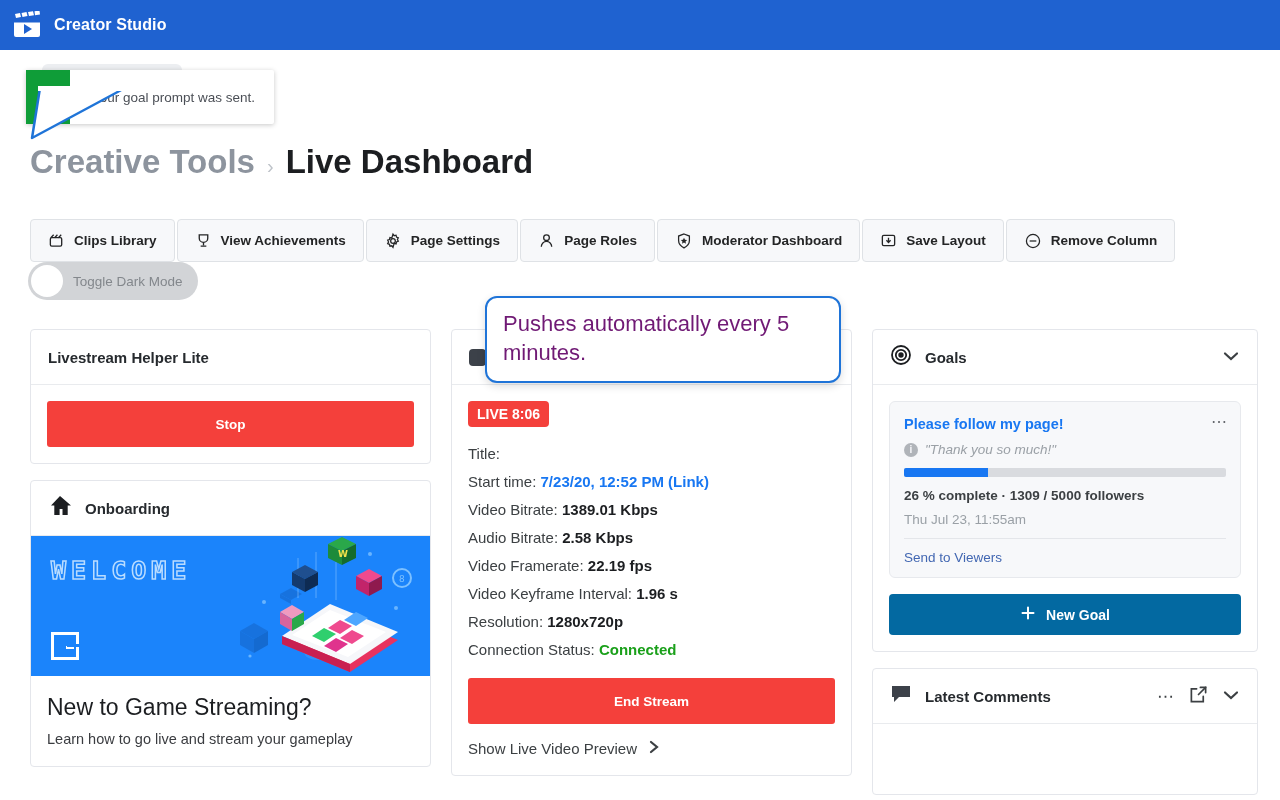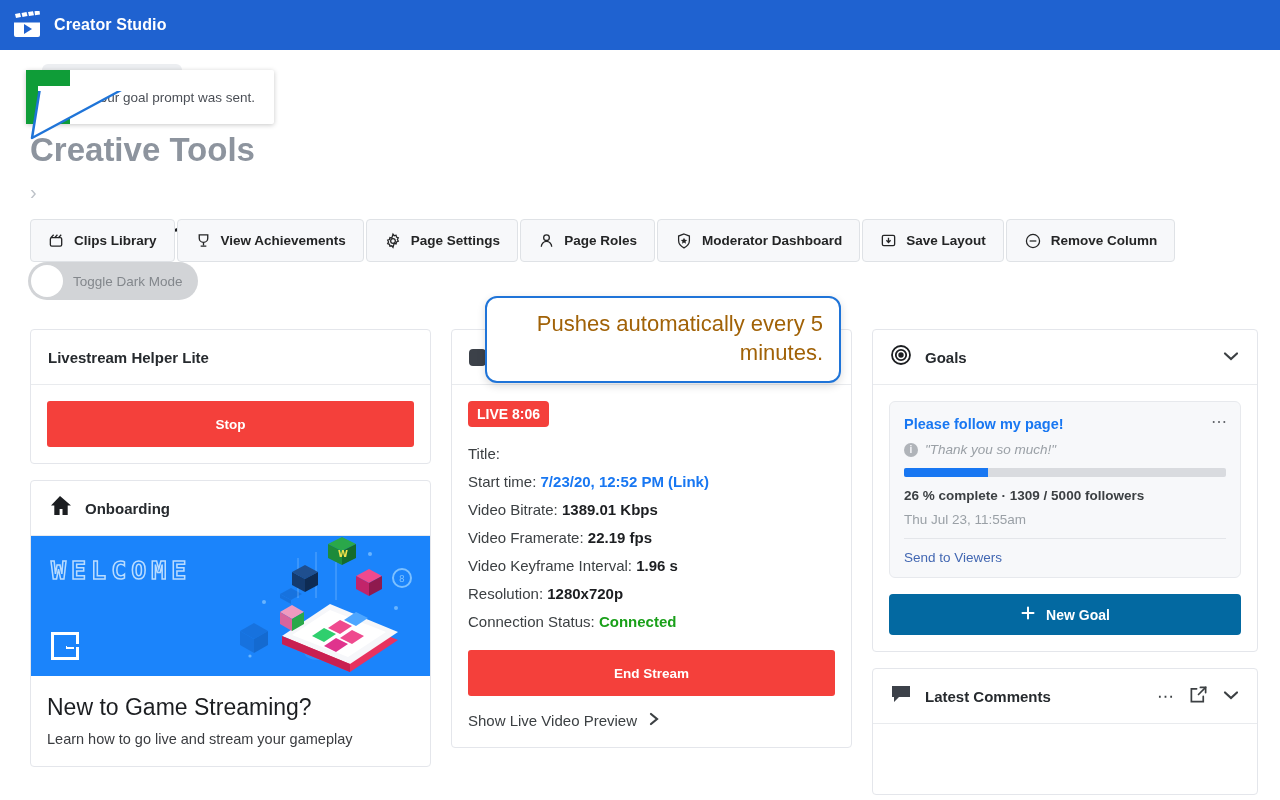--- a/index.html
+++ b/index.html
@@ -40,23 +40,23 @@
     display: flex; align-items: center; justify-content: center;
     font-size: 19px; line-height: 1;
   }
   .toast-msg {
     flex: 1; display: flex; align-items: center; padding-left: 22px;
     font-size: 13.5px; color: #4b4f56;
   }
 
   
   .breadcrumb {
-    position: absolute; left: 30px; top: 131px;
+    position: absolute; left: 30px; top: 143px;
     display: flex; align-items: baseline; gap: 12px;
-    font-size: 33px; font-weight: bold; flex-direction: column;
+    font-size: 33px; font-weight: bold;
   }
   .crumb-parent { color: #8d949e; }
   .crumb-sep { color: #bec3c9; font-size: 20px; font-weight: normal; }
   .crumb-current { color: #1c1e21; }
 
   
   .toolbar {
     position: absolute; left: 30px; top: 219px;
     display: flex; align-items: stretch; gap: 2px;
   }
@@ -155,21 +155,21 @@
   .sq-icon { width: 17px; height: 17px; background: #3c4149; border-radius: 4px; }
 
   
   .callout {
     position: absolute; left: 485px; top: 296px; width: 356px;
     background: #fff; border: 2.5px solid #1f74d8; border-radius: 12px;
     padding: 12px 16px 14px; z-index: 40;
     box-shadow: 0 3px 8px rgba(0,0,0,.14);
   }
   .callout-text {
-    font-size: 22px; color: #a16207; text-align: right; line-height: 1.3;
+    font-size: 22px; color: #701a75; text-align: left; line-height: 1.3;
   }
   .callout-tail { position: absolute; left: 30px; top: 86px; z-index: 41; }
 
   
   .goal-box {
     background: #f7f8fa; border: 1px solid #e7e9ed; border-radius: 6px;
     padding: 14px 14px 12px; position: relative;
   }
   .goal-title { color: #1877f2; font-size: 14.5px; font-weight: bold; margin-bottom: 10px; }
   .goal-quote {
@@ -396,20 +396,24 @@
         <div class="stat-line">
           <span>Title:</span>
         </div>
         <div class="stat-line">
           <span>Start time:</span>
           <span class="stat-link">7/23/20, 12:52 PM (Link)</span>
         </div>
         <div class="stat-line">
           <span>Video Bitrate:</span>
           <b>1389.01 Kbps</b>
+        </div>
+        <div class="stat-line">
+          <span>Audio Bitrate:</span>
+          <b>2.58 Kbps</b>
         </div>
         <div class="stat-line">
           <span>Video Framerate:</span>
           <b>22.19 fps</b>
         </div>
         <div class="stat-line">
           <span>Video Keyframe Interval:</span>
           <b>1.96 s</b>
         </div>
         <div class="stat-line">

